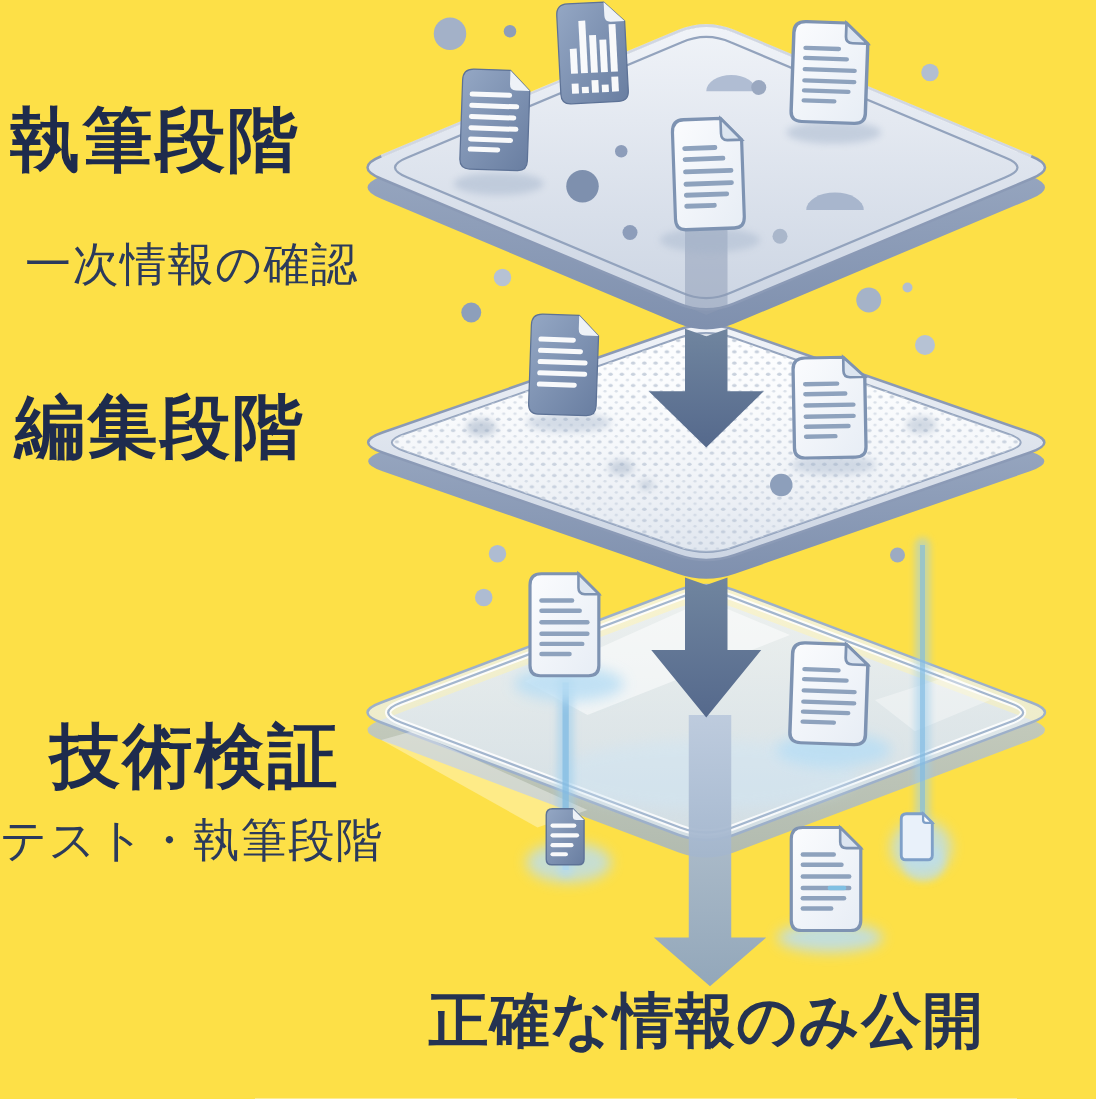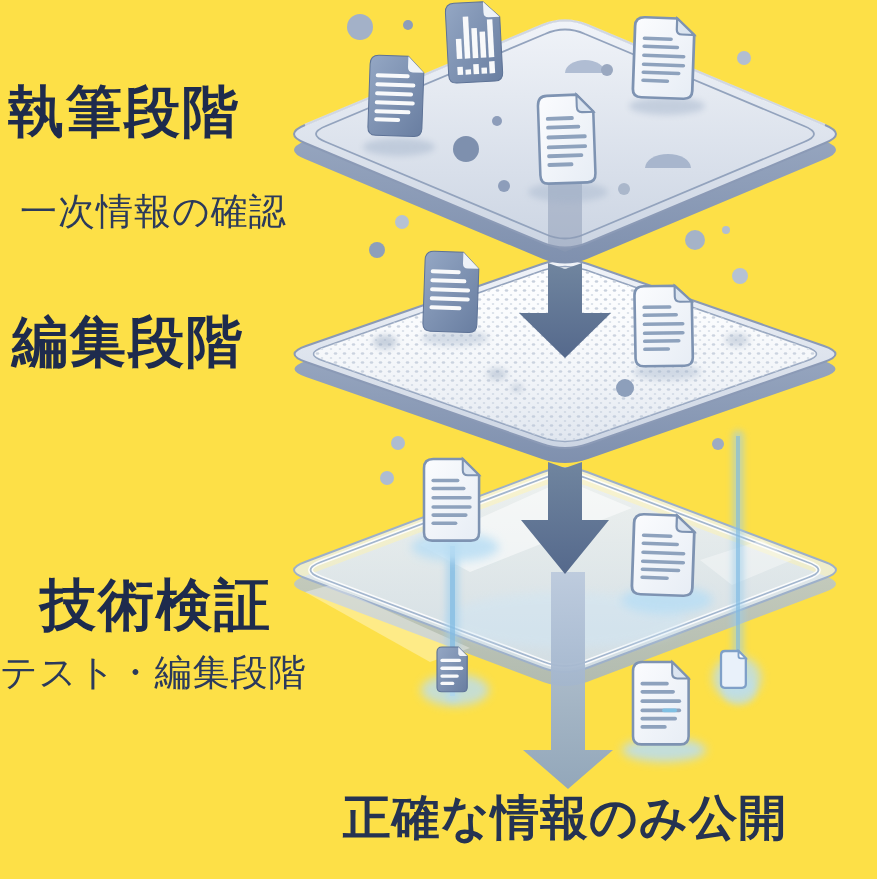--- a/index.html
+++ b/index.html
@@ -301,16 +301,16 @@
     <circle cx="718" cy="444" r="6" fill="#9dabc2"></circle>
   </g>
 </svg>
 
   <div class="stage-title t1">執筆段階</div>
   <div class="stage-subtitle st1">一次情報の確認</div>
 
   <div class="stage-title t2">編集段階</div>
 
   <div class="stage-title t3">技術検証</div>
-  <div class="stage-subtitle st3">テスト・編集段階</div>
+  <div class="stage-subtitle st3">テスト・執筆段階</div>
 
   <div class="conclusion">正確な情報のみ公開</div>
 </div>
 
 </body></html>

